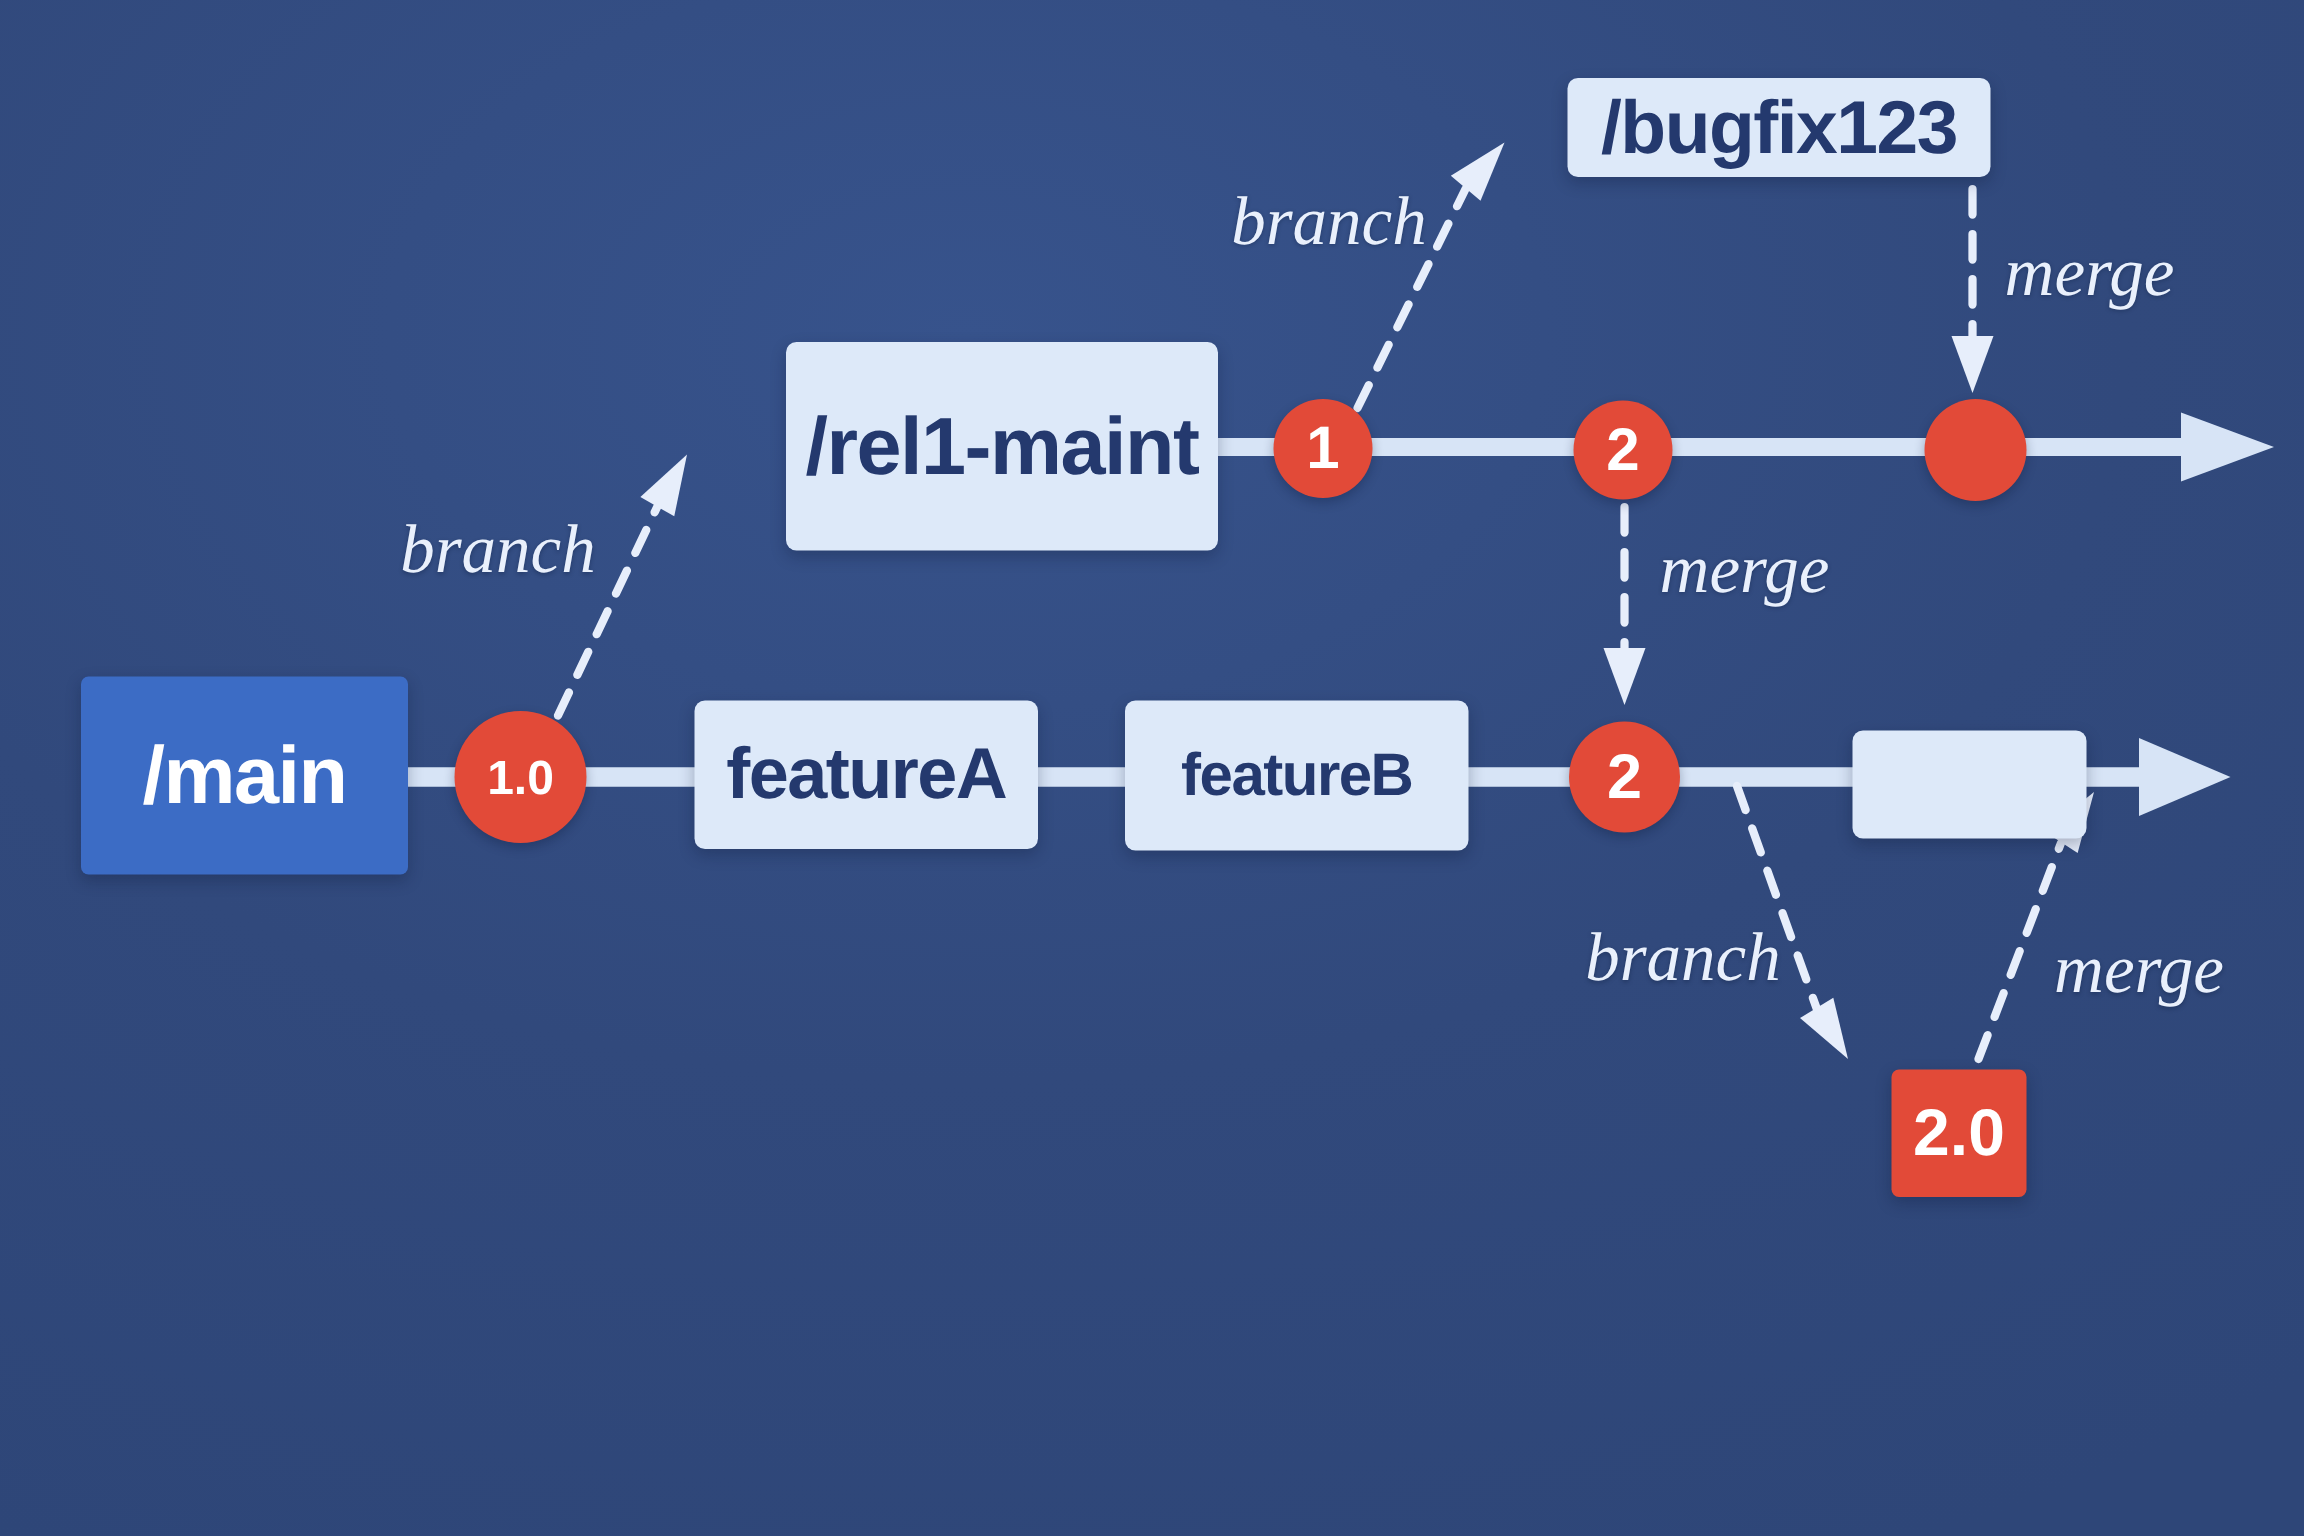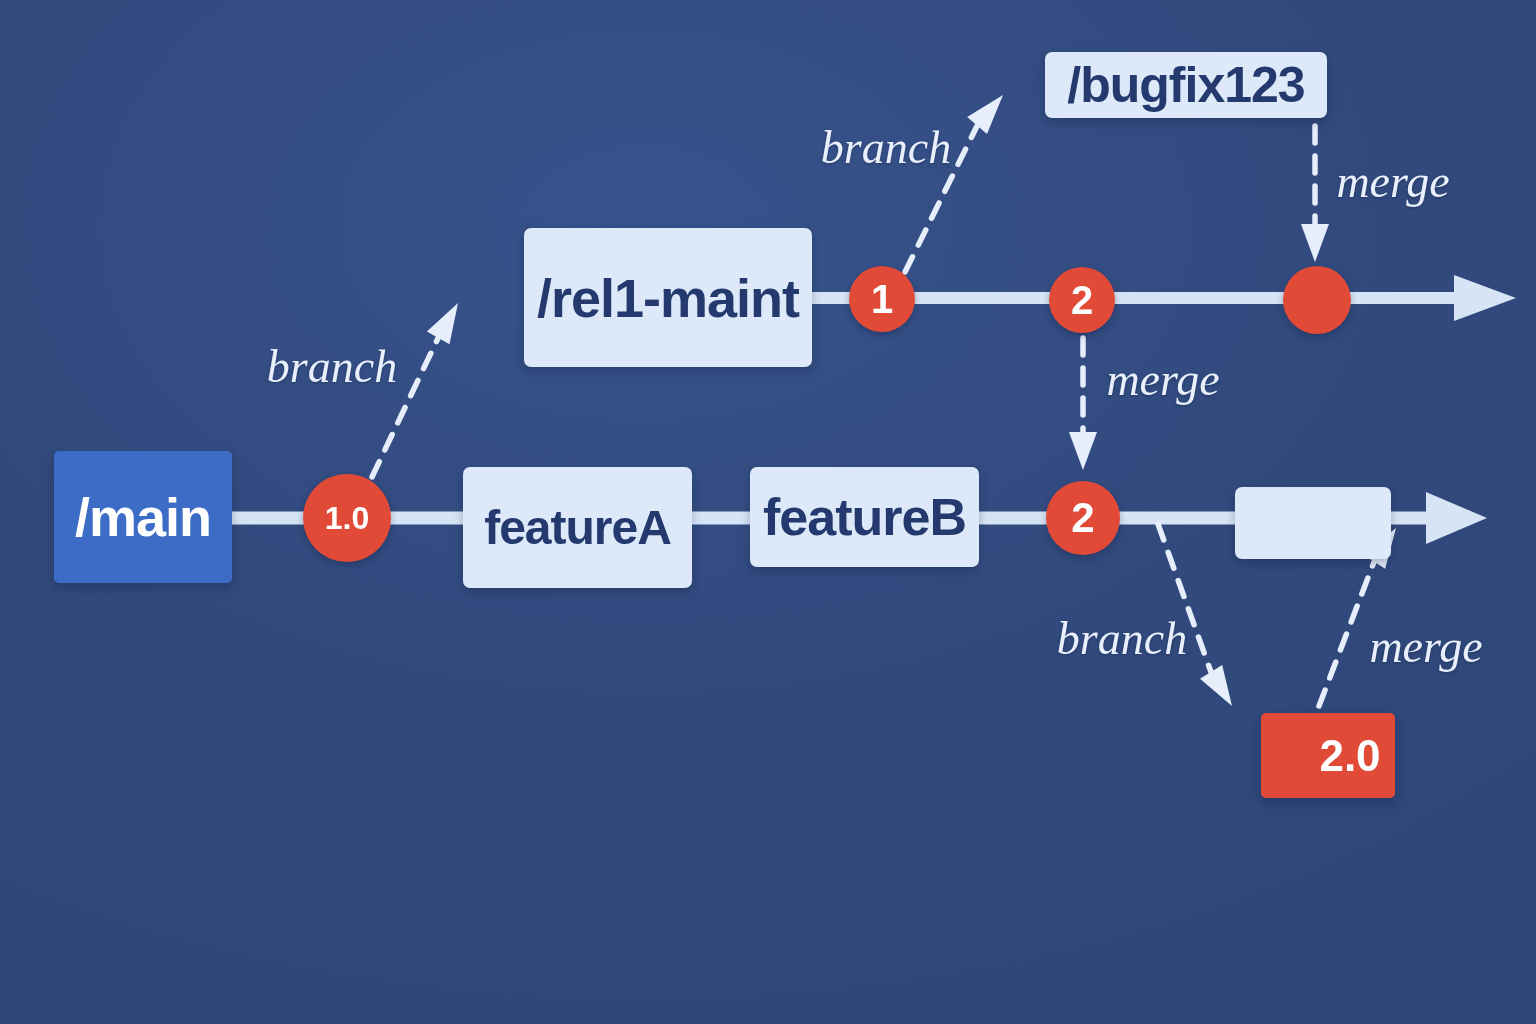--- a/index.html
+++ b/index.html
@@ -13,21 +13,21 @@
   .lines{position:absolute;left:0;top:0;width:1536px;height:1024px;}
   .box{
     position:absolute;
     display:flex;align-items:center;justify-content:center;
     background:#dde9f9;color:#24396e;
     border-radius:7px;
     box-shadow:0 4px 10px rgba(10,22,52,.28);
     font-weight:700;letter-spacing:-1px;margin-left:32px;
   }
   .box.blue{background:#3c6cc5;color:#ffffff;border-radius:5px;}
-  .box.red{background:#e24a38;color:#ffffff;border-radius:5px;letter-spacing:0;padding-left:44px;}
+  .box.red{background:#e24a38;color:#ffffff;border-radius:5px;letter-spacing:0;}
   .node{
     position:absolute;
     display:flex;align-items:center;justify-content:center;
     background:#e24a38;color:#ffffff;
     border-radius:50%;
     font-weight:700;
     box-shadow:0 3px 7px rgba(10,22,52,.30);
   }
   .edge-label{
     position:absolute;
@@ -63,37 +63,37 @@
     <g fill="#e7eefb">
       <polygon points="449.5,344.2 426.9,331.4 458,303"></polygon>
       <polygon points="987,133.9 967.2,117.1 1003,95"></polygon>
       <polygon points="1301,224 1329,224 1315,262"></polygon>
       <polygon points="1069,432 1097,432 1083,470"></polygon>
       <polygon points="1200,678.7 1222.2,665.1 1232,706"></polygon>
       <polygon points="1385.1,568.7 1363.3,554.5 1396,528"></polygon>
     </g>
   </svg>
 
-  <div class="box blue" style="left:22px;top:451px;width:178px;height:132px;font-size:54px;">
+  <div class="box blue" style="left:22px;top:451px;width:218px;height:132px;font-size:54px;">
     <span>/main</span>
   </div>
 
   <div class="box" style="left:492px;top:228px;width:288px;height:139px;font-size:54px;">
     <span>/rel1-maint</span>
   </div>
 
   <div class="box" style="left:1013px;top:52px;width:282px;height:66px;font-size:50px;">
     <span>/bugfix123</span>
   </div>
 
-  <div class="box" style="left:431px;top:467px;width:229px;height:121px;font-size:48px;">
+  <div class="box" style="left:431px;top:467px;width:229px;height:99px;font-size:48px;">
     <span>featureA</span>
   </div>
 
-  <div class="box" style="left:718px;top:467px;width:229px;height:100px;font-size:52px;">
+  <div class="box" style="left:718px;top:467px;width:229px;height:100px;font-size:40px;">
     <span>featureB</span>
   </div>
 
   <div class="box" style="left:1203px;top:487px;width:156px;height:72px;">
     <span></span>
   </div>
 
   <div class="node" style="left:303px;top:474px;width:88px;height:88px;font-size:32px;">
     <span>1.0</span>
   </div>

